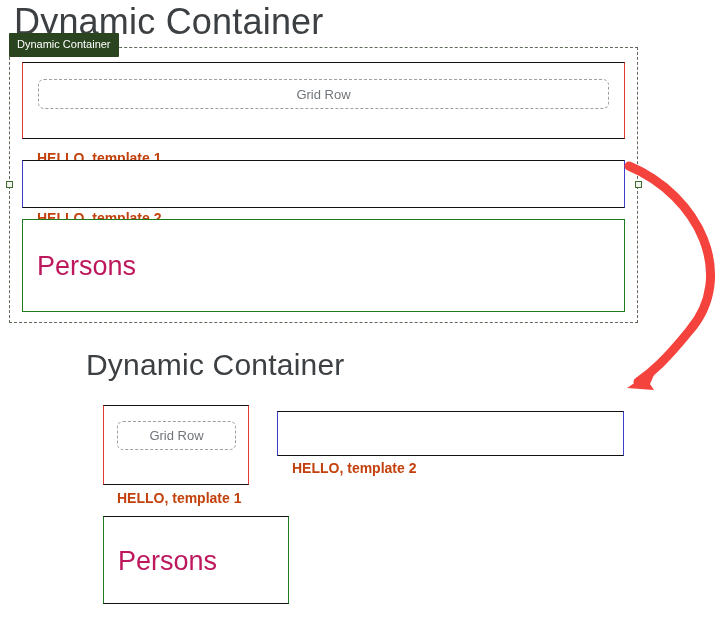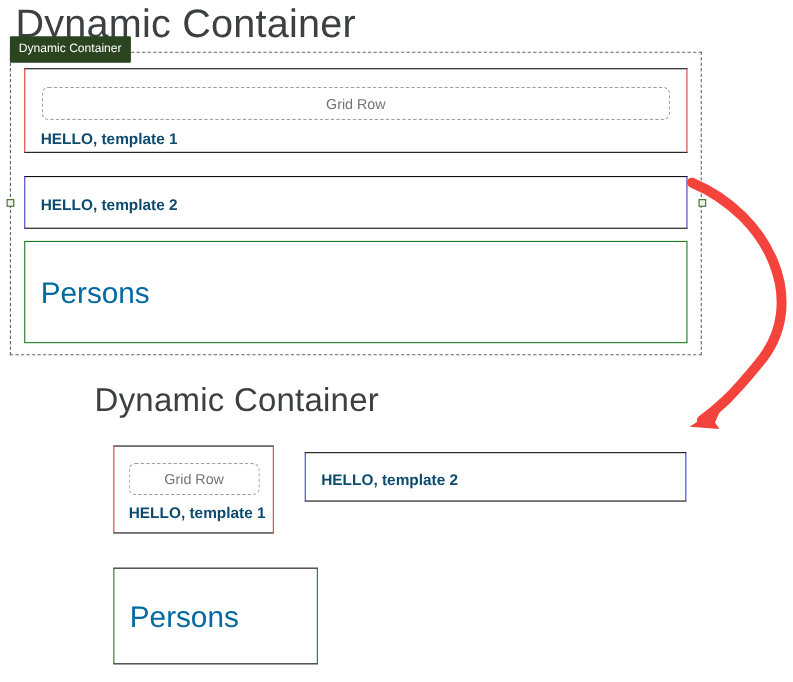--- a/index.html
+++ b/index.html
@@ -24,28 +24,29 @@
     font-weight: 400;
     letter-spacing: 0.2px;
     color: #3c4043;
     white-space: nowrap;
     line-height: 1;
   }
 
   .hello-text {
     font-size: 14px;
     font-weight: 700;
-    color: #0c4a6e;
+    color: #c2410c;
     white-space: nowrap;
+    margin-top: 32px;
   }
 
   .persons-text {
     font-size: 27px;
     font-weight: 400;
-    color: #0369a1;
+    color: #be185d;
     white-space: nowrap;
     line-height: 1;
   }
 
   .gridrow-box {
     position: absolute;
     border: 1px dashed #9aa0a6;
     border-radius: 6px;
     box-sizing: border-box;
     display: flex;

